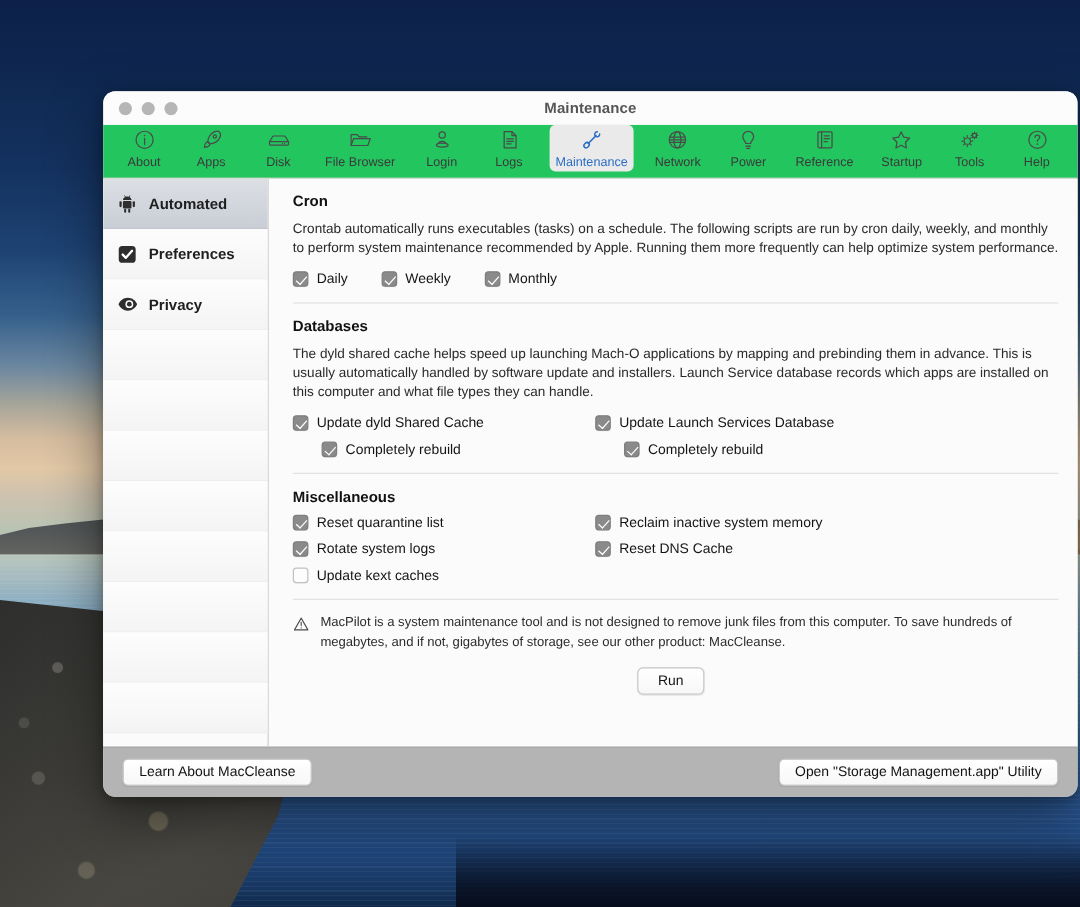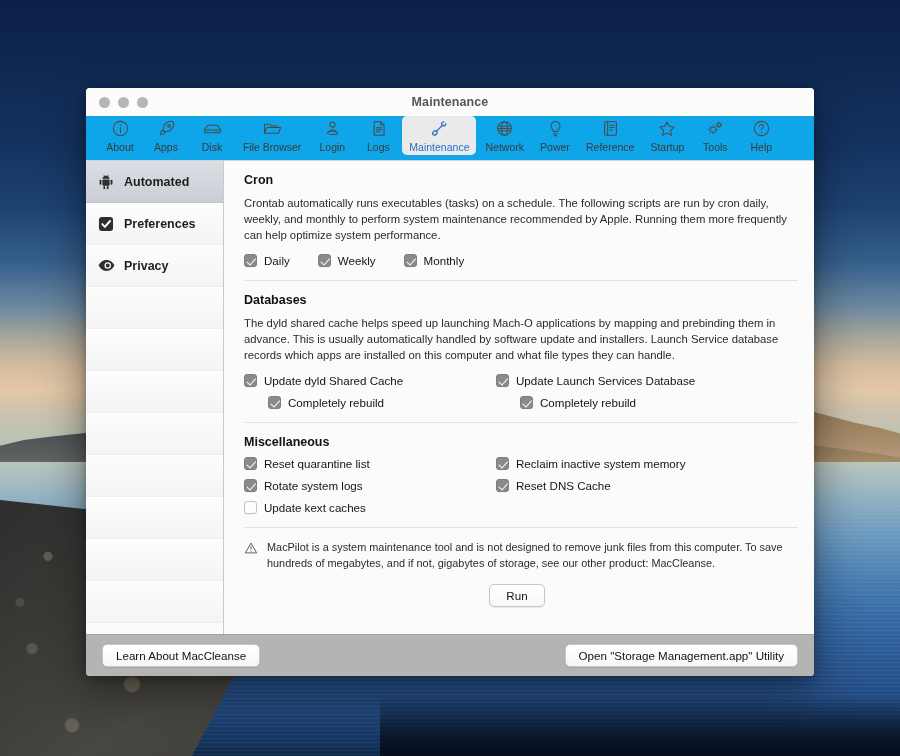--- a/index.html
+++ b/index.html
@@ -72,40 +72,40 @@
       radial-gradient(circle at 44% 60%, rgba(170,165,158,.22) 0 4px, rgba(0,0,0,0) 5px),
       radial-gradient(circle at 5% 40%, rgba(160,158,150,.20) 0 4px, rgba(0,0,0,0) 5px);
   }
   .wp-bottom-dark {
     position: absolute; left: 380px; bottom: 0; width: 520px; height: 60px;
     background: linear-gradient(to bottom, rgba(8,16,32,0) 0%, rgba(8,16,32,.85) 70%, rgba(6,12,26,.95) 100%);
   }
 
   
   #window {
-    position: absolute; left: 86px; top: 88px; width: 728px; height: 588px;
-    background: #ececec; border-radius: 4px; overflow: hidden;
+    position: absolute; left: 86px; top: 76px; width: 812px; height: 588px;
+    background: #ececec; border-radius: 10px; overflow: hidden;
     box-shadow: 0 16px 46px rgba(0,0,0,.46), 0 2px 10px rgba(0,0,0,.28);
   }
 
   
   .titlebar {
     height: 28px; background: #fcfcfc; position: relative;
     display: flex; align-items: center;
   }
   .lights { display: flex; gap: 8px; padding-left: 13px; }
   .light { width: 11px; height: 11px; border-radius: 50%; background: #b6b6b6; }
   .win-title {
     position: absolute; left: 0; right: 0; text-align: center;
     font-size: 12.5px; font-weight: 700; color: #565656; letter-spacing: .1px;
   }
 
   .toolbar {
-    height: 45px; background: #0ea5e9; display: flex; align-items: flex-start;
-    padding: 0 12px; border-bottom: 1px solid #d3d3d3; gap: 2px;
+    height: 45px; background: #22c55e; display: flex; align-items: flex-start;
+    padding: 0 12px; border-bottom: 1px solid #d3d3d3; gap: 12px;
   }
   .tb-item {
     display: flex; flex-direction: column; align-items: center; justify-content: flex-start;
     padding: 1px 7px 2px; border-radius: 5px; min-width: 44px; cursor: default;
   }
   .tb-item.active { background: #eaeaea; }
   .tb-ic { height: 23px; display: flex; align-items: center; justify-content: center; color: #4a4a4a; }
   .tb-ic svg { display: block; }
   .tb-lbl { font-size: 10.5px; color: #3b3b3b; margin-top: 1px; white-space: nowrap; }
   .tb-item.active .tb-ic { color: #2d6ec4; }

